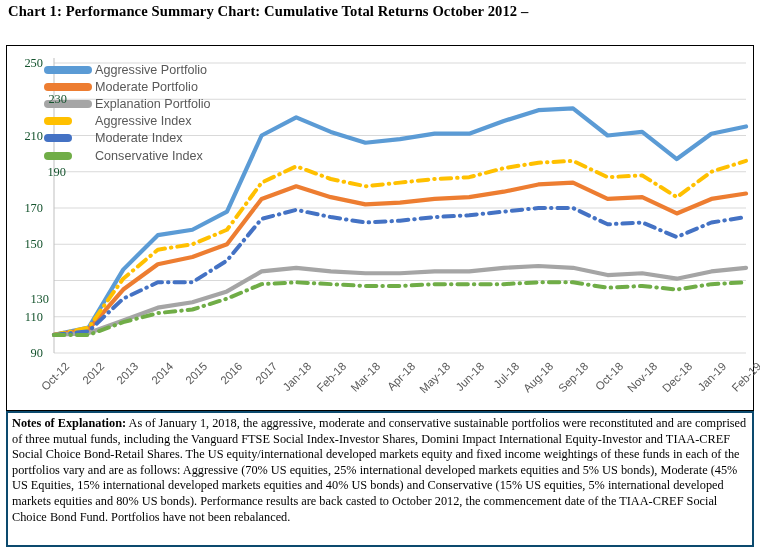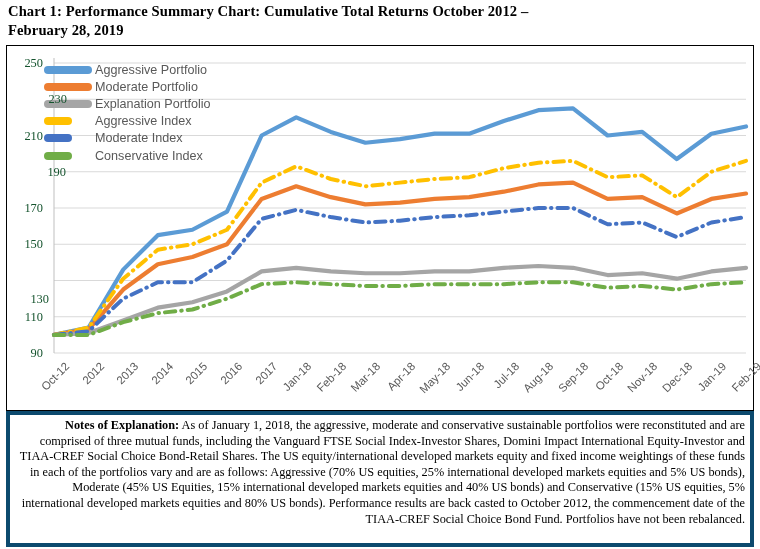--- a/index.html
+++ b/index.html
@@ -109,39 +109,38 @@
     text-align: right;
   }
 
   
   .notes-box {
     position: absolute;
     left: 6px;
     top: 411px;
     width: 748px;
     height: 136px;
-    border: 4px solid #0c4a6e;
+    border: 2px solid #0c4a6e;
     box-sizing: border-box;
     padding: 3px 5px 16px 4px;
     font-family: "Liberation Serif", serif;
     font-size: 12.3px;
     line-height: 15.6px;
     color: #000000;
-    text-align: right;
+    text-align: left;
   }
   .notes-box b { font-weight: bold; }
 </style>
 </head>
 <body>
 
 <div class="page">
 
   <div class="title-box">
     <div class="cap">Chart 1:  Performance Summary Chart:  Cumulative Total Returns October 2012 –</div>
-    <div class="cap">February 28, 2019</div>
   </div>
 
   <div class="chart-frame">
     <div class="plot-wrap" id="plot-wrap">
       <svg class="plot-svg" id="plot-svg" width="746" height="364">
           <line x1="47" x2="739" y1="307" y2="307" stroke="#D9D9D9" stroke-width="1"></line>
           <line x1="47" x2="739" y1="270.75" y2="270.75" stroke="#D9D9D9" stroke-width="1"></line>
           <line x1="47" x2="739" y1="234.5" y2="234.5" stroke="#D9D9D9" stroke-width="1"></line>
           <line x1="47" x2="739" y1="198.25" y2="198.25" stroke="#D9D9D9" stroke-width="1"></line>
           <line x1="47" x2="739" y1="162" y2="162" stroke="#D9D9D9" stroke-width="1"></line>

